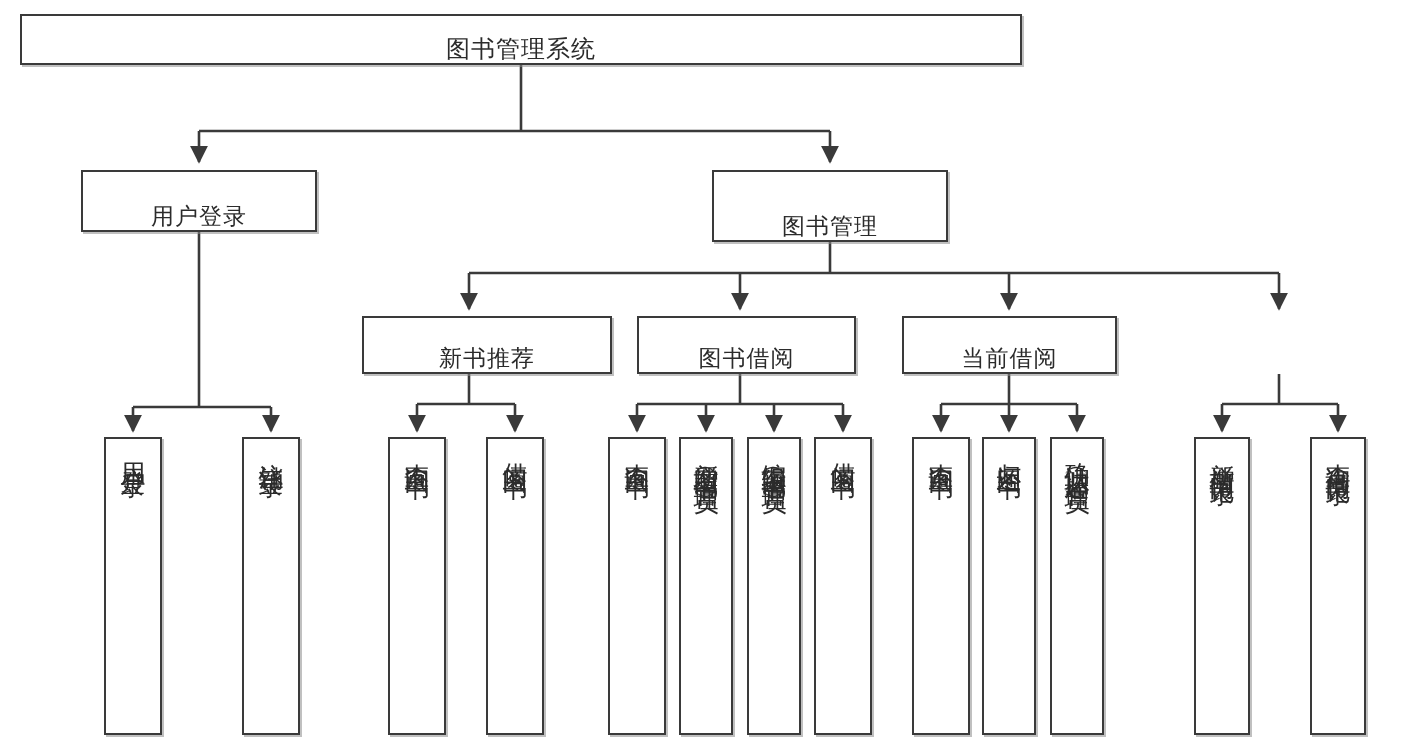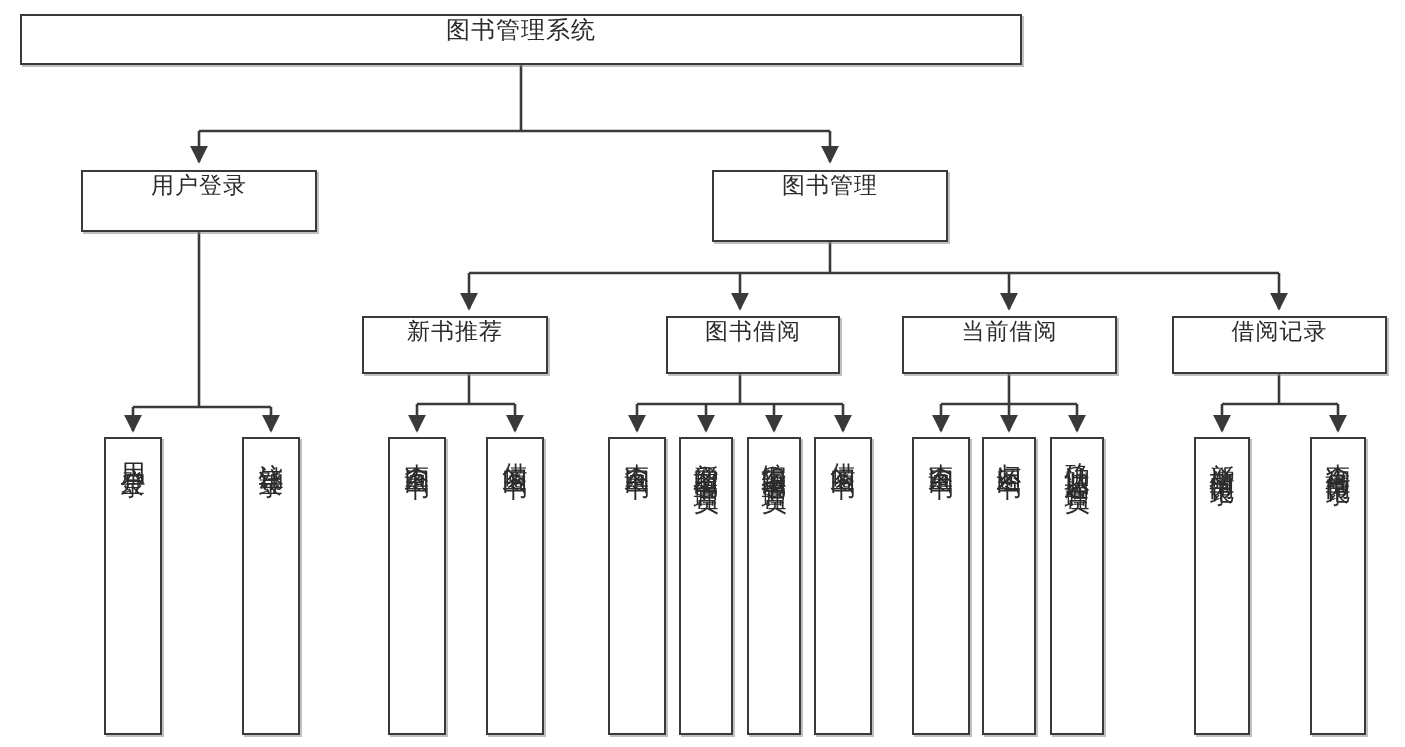--- a/index.html
+++ b/index.html
@@ -25,21 +25,21 @@
     height: 747px;
     pointer-events: none;
   }
   .node {
     position: absolute;
     box-sizing: border-box;
     border: 2px solid #3a3a3a;
     background: #ffffff;
     box-shadow: 2px 2px 0 rgba(140,140,140,0.55);
     display: flex;
-    align-items: flex-start;
+    align-items: flex-end;
     justify-content: center;
     color: #2b2b2b;
   }
   .node .lbl {
     display: block;
     text-align: center;
     line-height: 1.18;
   }
   
   .node.h .lbl {
@@ -131,31 +131,28 @@
     <span class="lbl">图书管理系统</span>
   </div>
 
   <div class="node h" style="left:81px; top:170px; width:236px; height:62px;">
     <span class="lbl">用户登录</span>
   </div>
   <div class="node h" style="left:712px; top:170px; width:236px; height:72px;">
     <span class="lbl">图书管理</span>
   </div>
 
-  <div class="node h" style="left:362px; top:316px; width:186px; height:58px;">
+  <div class="node h" style="left:362px; top:316px; width:250px; height:58px;">
     <span class="lbl">新书推荐</span>
   </div>
-  <div class="node h" style="left:666px; top:316px; width:174px; height:58px;">
+  <div class="node h" style="left:637px; top:316px; width:219px; height:58px;">
     <span class="lbl">图书借阅</span>
   </div>
   <div class="node h" style="left:902px; top:316px; width:215px; height:58px;">
     <span class="lbl">当前借阅</span>
-  </div>
-  <div class="node h" style="left:1172px; top:316px; width:215px; height:58px;">
-    <span class="lbl">借阅记录</span>
   </div>
 
   <div class="node v" style="left:104px; top:437px; width:58px; height:298px;">
     <span class="lbl">用户登录</span>
   </div>
   <div class="node v" style="left:242px; top:437px; width:58px; height:298px;">
     <span class="lbl">注销登录</span>
   </div>
 
   <div class="node v" style="left:388px; top:437px; width:58px; height:298px;">

